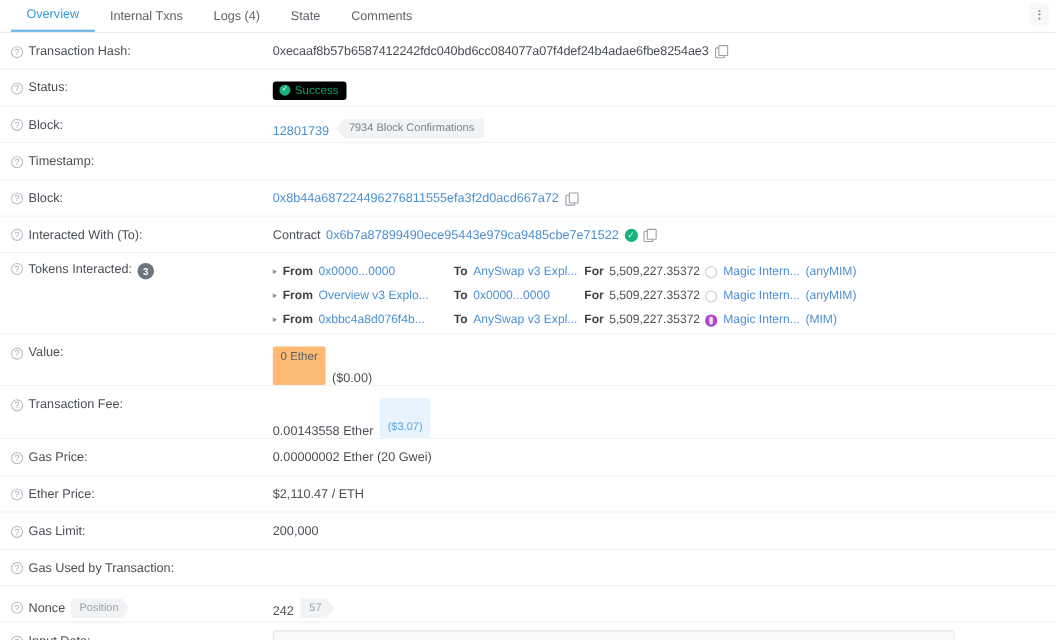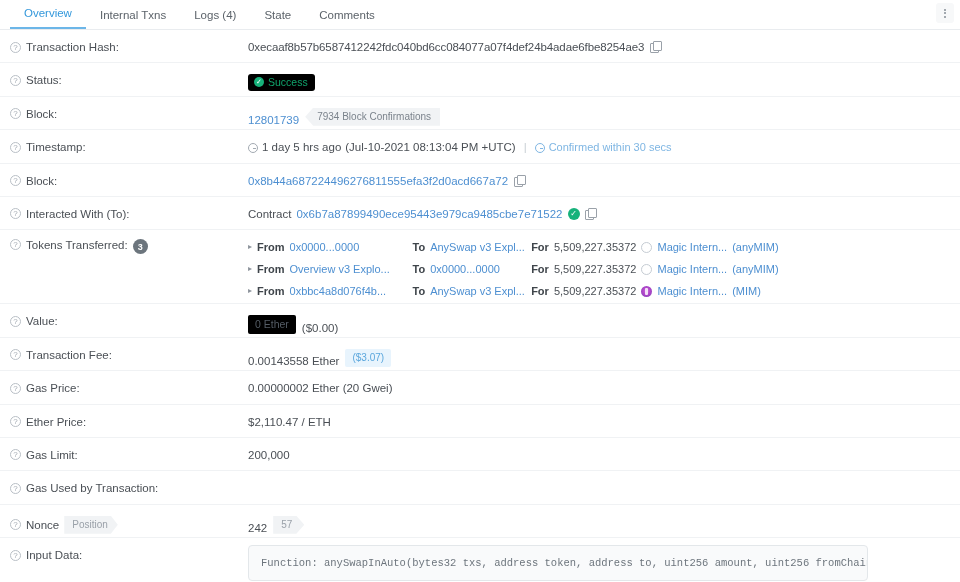--- a/index.html
+++ b/index.html
@@ -115,22 +115,22 @@
   .tick-ok {
     width: 12px; height: 12px; border-radius: 50%; background: #17b27b;
     color: #fff; font-size: 8px; line-height: 12px; text-align: center;
     display: inline-block; flex: 0 0 12px;
   }
   .chip-arrowL {
     background: #f1f3f5; color: #7b838c; font-size: 10px;
     padding: 3px 9px 4px 12px; white-space: nowrap;
     clip-path: polygon(8px 0, 100% 0, 100% 100%, 8px 100%, 0 50%);
   }
-  .chip-value { background:#000000; color:#555d66; font-size:10.5px; padding:3px 7px 4px; border-radius:2px; }
-  .chip-usd-blue { background:#e8f4fd; color:#5ba7dd; font-size:10px; padding:3px 7px 4px; border-radius:2px; }
+  .chip-value { background:#fdba74; color:#555d66; font-size:10.5px; padding:3px 7px 20px; border-radius:2px; }
+  .chip-usd-blue { background:#e8f4fd; color:#5ba7dd; font-size:10px; padding:21px 7px 4px; border-radius:2px; }
   .chip-count {
     background: #6c757d; color: #fff; font-size: 9px; font-weight: bold;
     width: 15px; height: 15px; border-radius: 50%; display:inline-flex;
     align-items:center; justify-content:center;
   }
   .chip-pos {
     background:#f1f3f5; color:#9aa1a9; font-size:10px; padding:3px 10px 4px 8px;
     clip-path: polygon(0 0, calc(100% - 7px) 0, 100% 50%, calc(100% - 7px) 100%, 0 100%);
   }
   .chip-nonce {
@@ -245,28 +245,20 @@
       <a class="link">12801739</a>
       <span class="chip-arrowL">7934 Block Confirmations</span>
     </div>
   </div>
 
   <div class="row">
     <div class="label">
       <span class="qm">?</span>
       <span>Timestamp:</span>
     </div>
-    <div class="val" style="gap:4px;">
-      <span class="clock"></span>
-      <span>1 day 5 hrs ago</span>
-      <span>(Jul-10-2021 08:13:04 PM +UTC)</span>
-      <span class="sep">|</span>
-      <span class="clock blue"></span>
-      <span class="confirmed">Confirmed within 30 secs</span>
-    </div>
   </div>
 
   <div class="row">
     <div class="label">
       <span class="qm">?</span>
       <span>Block:</span>
     </div>
     <div class="val">
       <a class="link">0x8b44a687224496276811555efa3f2d0acd667a72</a>
       <span class="copy"></span>
@@ -282,21 +274,21 @@
       <span>Contract</span>
       <a class="link">0x6b7a87899490ece95443e979ca9485cbe7e71522</a>
       <span class="tick-ok">✓</span>
       <span class="copy"></span>
     </div>
   </div>
 
   <div class="row tall">
     <div class="label">
       <span class="qm">?</span>
-      <span>Tokens Transferred:</span>
+      <span>Tokens Interacted:</span>
       <span class="chip-count">3</span>
     </div>
     <div class="val">
 
       <div class="tt-line">
         <span class="caret">▸</span>
         <span class="bold">From</span>
         <a class="link w-from">0x0000...0000</a>
         <span class="bold">To</span>
         <a class="link w-to">AnySwap v3 Expl...</a>

